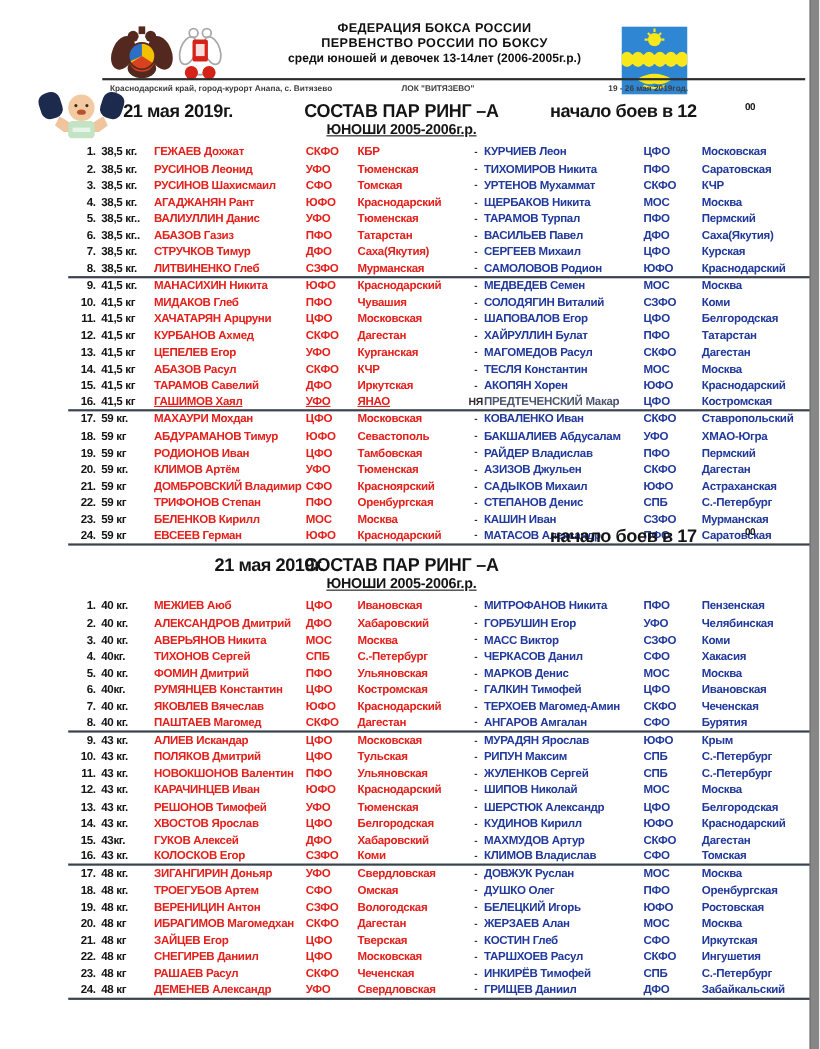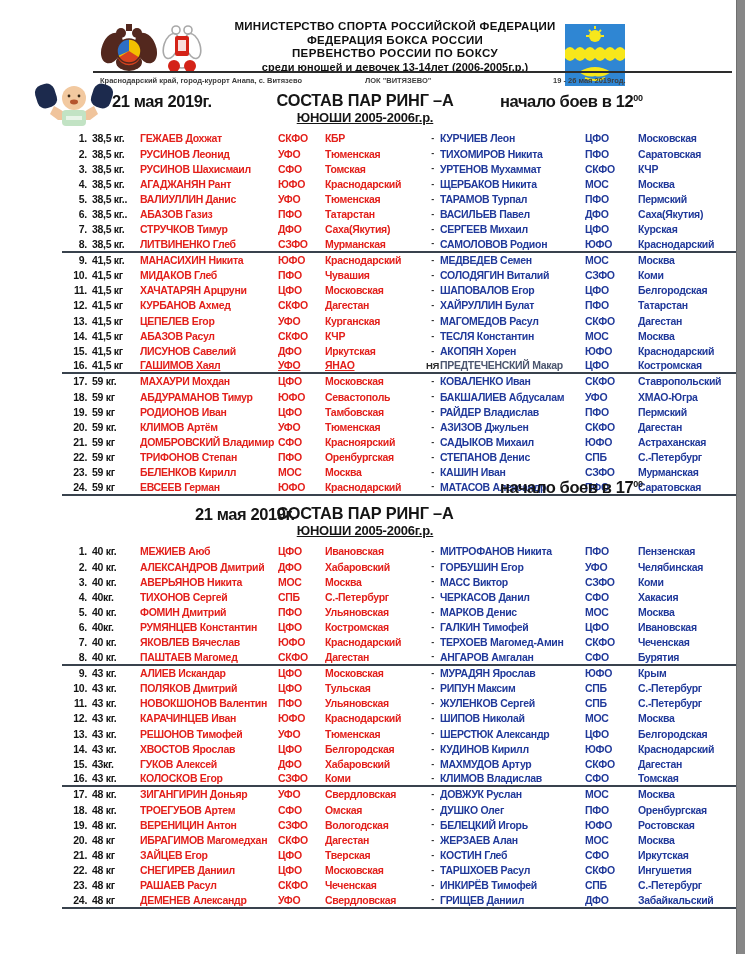--- a/index.html
+++ b/index.html
@@ -22,21 +22,21 @@
   
   .emblem1 { position:absolute; left:100px; top:22px; }
   .emblem2 { position:absolute; left:162px; top:22px; }
   .flag    { position:absolute; left:565px; top:24px; }
   .boxer   { position:absolute; left:28px;  top:80px; z-index:5; }
 
   
   .sec-date  { position:absolute; font-size:16.5px; font-weight:bold; color:#151515; letter-spacing:-0.4px; white-space:nowrap; }
   .sec-title { position:absolute; left:365px; transform:translateX(-50%) scaleX(.96); font-size:17px; font-weight:bold; color:#151515; letter-spacing:-0.2px; white-space:nowrap; }
   .sec-start { position:absolute; font-size:16.5px; font-weight:bold; color:#151515; letter-spacing:-0.4px; white-space:nowrap; }
-  .sec-start sup { font-size:9px; vertical-align:super; }
+  .sec-start sup { font-size:9px; vertical-align:super;padding-left:44px; }
   .sec-sub   { position:absolute; left:365px; transform:translateX(-50%); font-size:13px; font-weight:bold; color:#151515; text-decoration:underline; letter-spacing:-0.2px; white-space:nowrap; }
 
   
   .rows { position:absolute; left:62px; width:675px; }
   .row  { display:grid; grid-template-columns:30px 48px 138px 47px 100px 15px 145px 53px 1fr; height:15.2px; align-items:center; }
   .row.group-end { border-bottom:2px solid #39424d; }
   .cell { font-size:10.5px; font-weight:bold; white-space:nowrap; letter-spacing:-0.3px; line-height:1; }
   .c-num  { color:#141414; text-align:right; padding-right:5px; }
   .c-w    { color:#141414; }
   .c-rname,.c-rdist,.c-rreg { color:#e3201b; }
@@ -81,21 +81,20 @@
         <path d="M8 40 Q20 52 32 40"></path>
       </g>
       <rect x="13" y="14" width="14" height="20" rx="2" fill="#d42318"></rect>
       <rect x="16" y="18" width="8" height="11" fill="#ffffff" opacity=".85"></rect>
       <circle cx="12" cy="44" r="6" fill="#d42318"></circle>
       <circle cx="28" cy="44" r="6" fill="#d42318"></circle>
     </svg>
   </div>
 
   <div class="hdr-center">
-    <div class="l1">МИНИСТЕРСТВО СПОРТА РОССИЙСКОЙ ФЕДЕРАЦИИ</div>
     <div class="l2">ФЕДЕРАЦИЯ БОКСА РОССИИ</div>
     <div class="l3">ПЕРВЕНСТВО РОССИИ ПО БОКСУ</div>
     <div class="l4">среди юношей и девочек  13-14лет (2006-2005г.р.)</div>
   </div>
 
   <div class="flag">
     <svg width="60" height="62" viewBox="0 0 60 62">
       <rect x="0" y="0" width="60" height="62" fill="#2f86d3"></rect>
       <circle cx="30" cy="12" r="6" fill="#f7e71b"></circle>
       <g stroke="#f7e71b" stroke-width="2">
@@ -289,21 +288,21 @@
         <span class="cell c-rdist">СКФО</span>
         <span class="cell c-rreg">КЧР</span>
         <span class="cell c-vs">-</span>
         <span class="cell c-bname">ТЕСЛЯ Константин</span>
         <span class="cell c-bdist">МОС</span>
         <span class="cell c-breg">Москва</span>
       </div>
       <div class="row">
         <span class="cell c-num">15.</span>
         <span class="cell c-w">41,5 кг</span>
-        <span class="cell c-rname">ЛИСУНОВ Савелий</span>
+        <span class="cell c-rname">ТАРАМОВ Савелий</span>
         <span class="cell c-rdist">ДФО</span>
         <span class="cell c-rreg">Иркутская</span>
         <span class="cell c-vs">-</span>
         <span class="cell c-bname">АКОПЯН Хорен</span>
         <span class="cell c-bdist">ЮФО</span>
         <span class="cell c-breg">Краснодарский</span>
       </div>
       <div class="row group-end">
         <span class="cell c-num">16.</span>
         <span class="cell c-w">41,5 кг</span>

